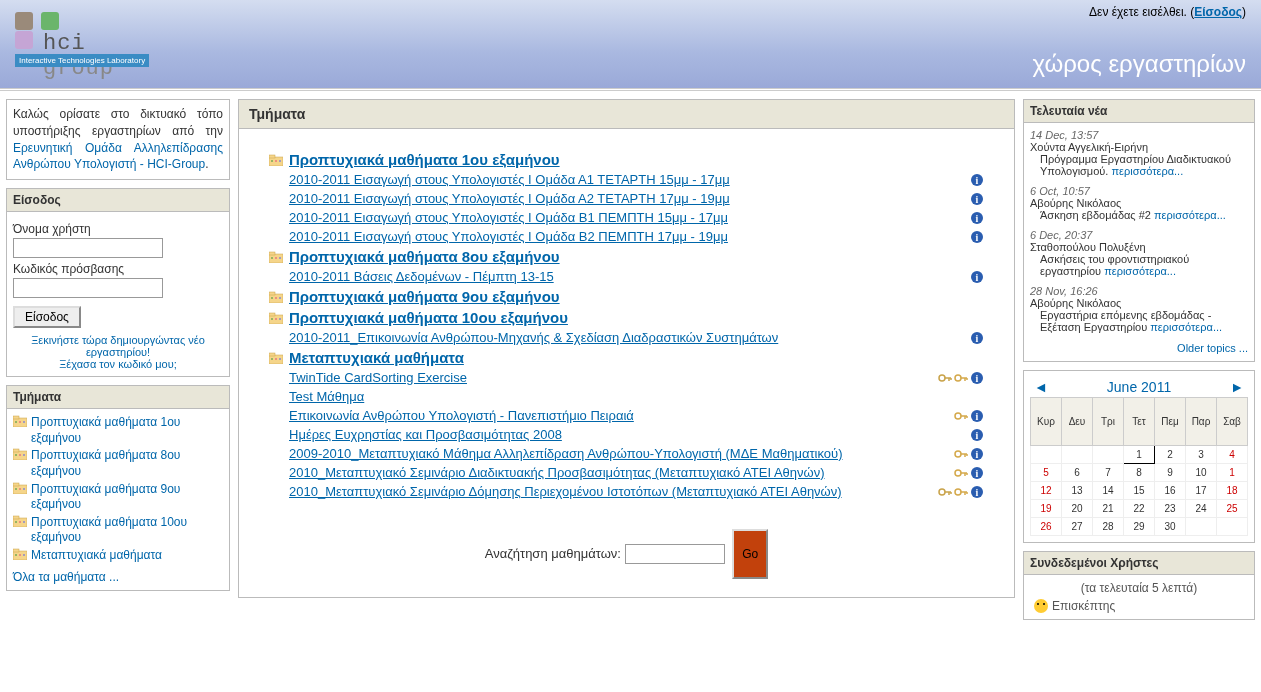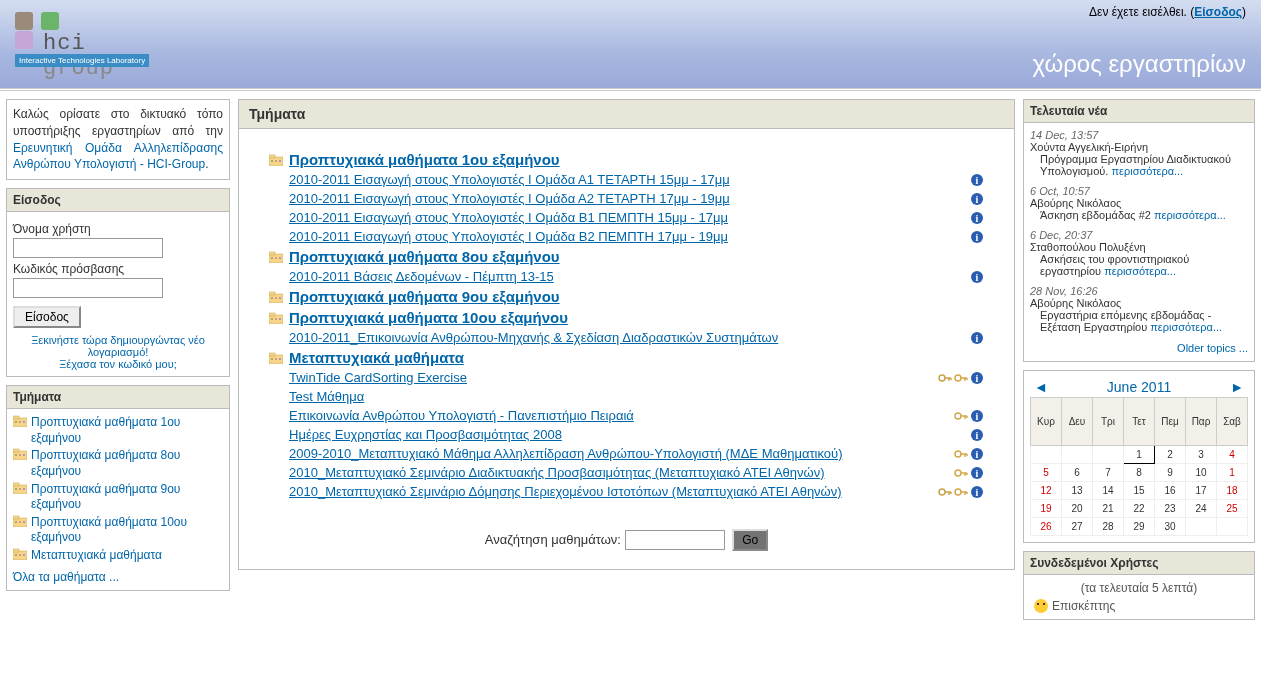--- a/index.html
+++ b/index.html
@@ -57,21 +57,21 @@
 .catrow.cat a { color: #0066aa; font-weight: bold; font-size: 15px; }
 .catrow.course { padding-left: 20px; justify-content: space-between; }
 .catrow.course .cname a { color: #0066aa; font-size: 13px; }
 .catrow.course .cicons { display: flex; gap: 2px; align-items: center; }
 
 .info-icon { width: 14px; height: 14px; display: inline-block; }
 .key-icon { width: 14px; height: 14px; display: inline-block; }
 
 .search-row { text-align: center; margin-top: 30px; font-size: 13px; }
 .search-row input[type=text] { width: 100px; border: 1px solid #999; padding: 2px; font-size: 12px; }
-.search-row button { padding: 2px 8px; font-size: 12px; border: 2px outset #ddd; background: #737373; cursor: pointer; margin-left: 4px; }
+.search-row button { padding: 16px 8px; font-size: 12px; border: 2px outset #ddd; background: #c2410c; cursor: pointer; margin-left: 4px; }
 
 .news-item { margin-bottom: 8px; font-size: 11px; }
 .news-item .date { color: #666; font-style: italic; }
 .news-item .author { color: #333; }
 .news-item .subject { margin-left: 10px; color: #333; }
 .news-item .subject a { color: #0066aa; }
 .older-topics { text-align: right; }
 .older-topics a { color: #0066aa; font-size: 11px; }
 
 .cal-nav { display: flex; justify-content: space-between; align-items: center; padding: 2px 4px; font-size: 12px; }
@@ -126,21 +126,21 @@
         <div class="blockbody">
           <form class="login-form">
             <label>Όνομα χρήστη</label>
             <input type="text" style="">
             <label>Κωδικός πρόσβασης</label>
             <input type="password" style="">
             <br>
             <button type="button" class="loginbtn">Είσοδος</button>
           </form>
           <div class="login-links">
-            <a href="#">Ξεκινήστε τώρα δημιουργώντας νέο λογαριασμό!</a>
+            <a href="#">Ξεκινήστε τώρα δημιουργώντας νέο εργαστηρίου!</a>
             <a href="#">Ξέχασα τον κωδικό μου;</a>
           </div>
         </div>
       </div>
 
       <div class="sideblock">
         <div class="blockhead">Τμήματα</div>
         <div class="blockbody" id="dept-list">
             <div class="cat-item">
               <span class="folder-icon">

